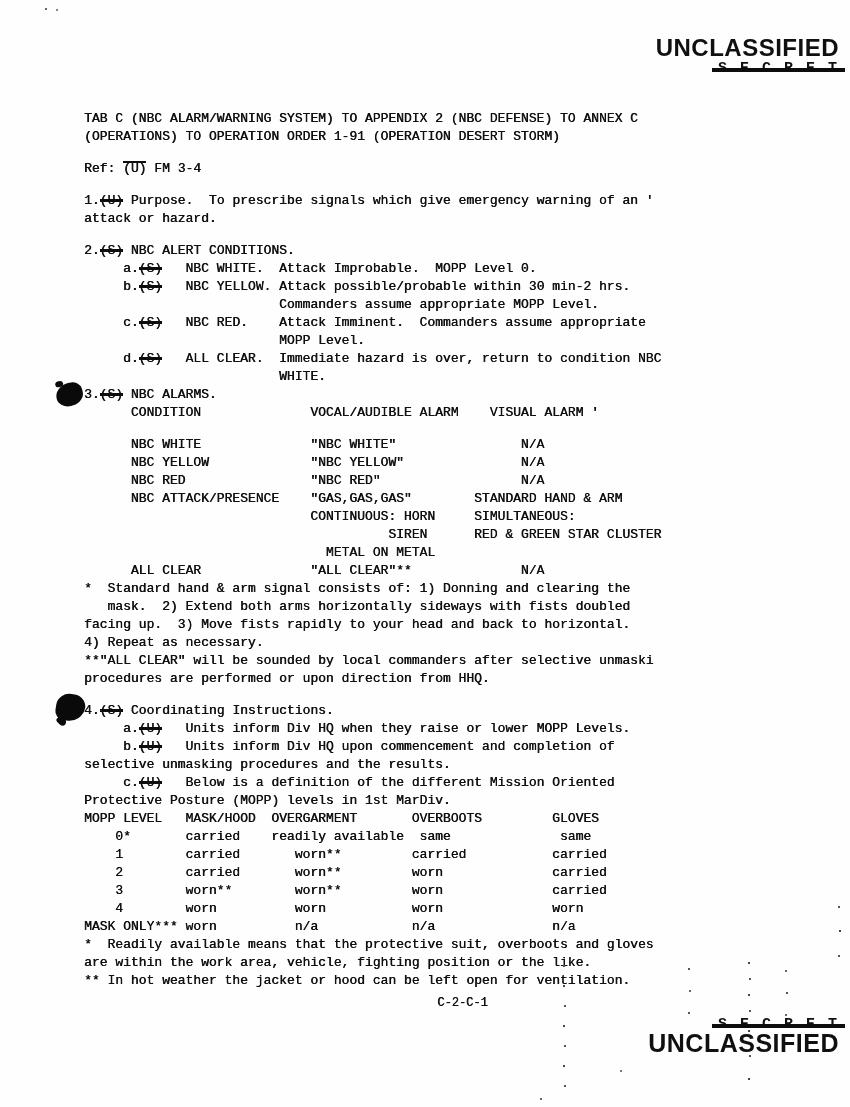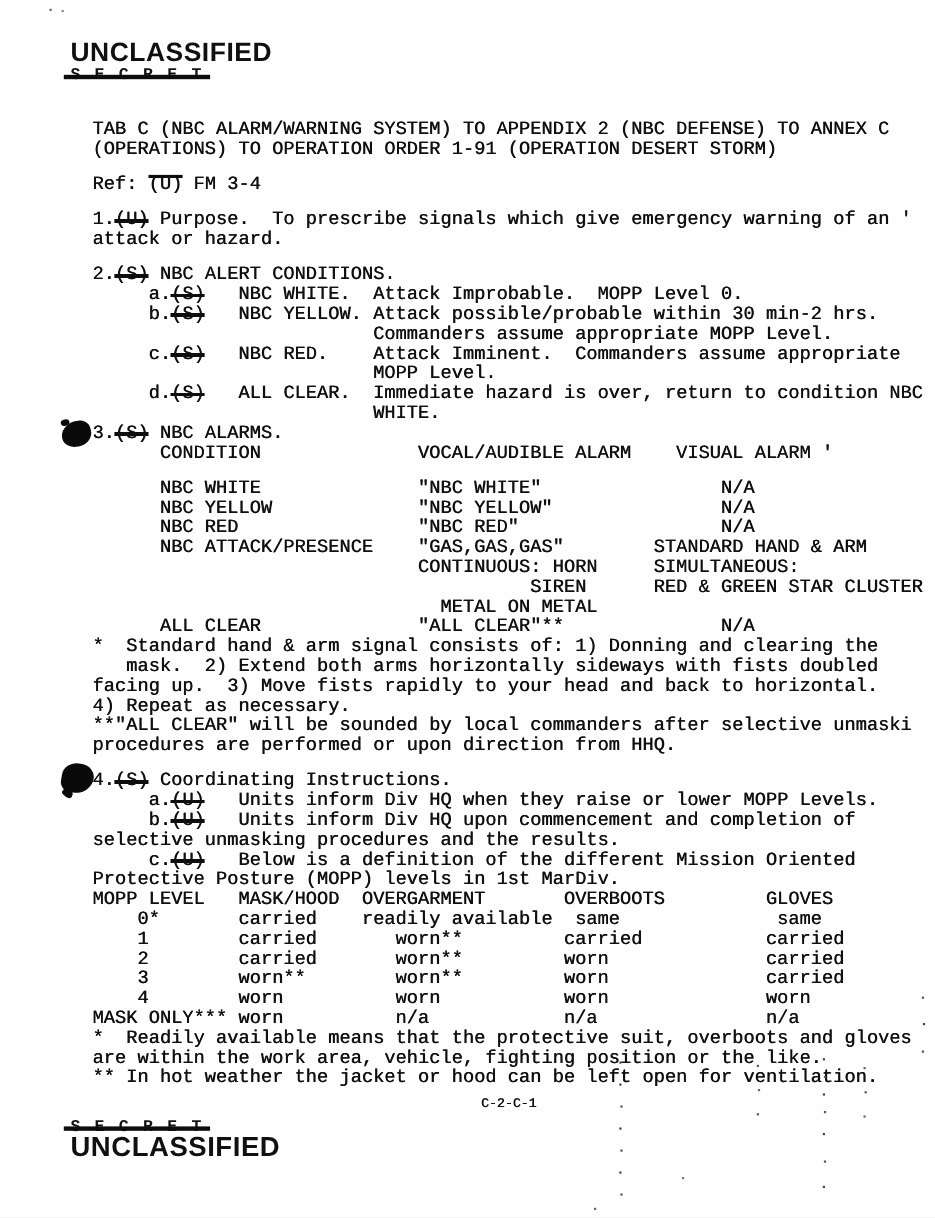--- a/index.html
+++ b/index.html
@@ -7,36 +7,36 @@
     position:relative;
     width:850px;height:1107px;
     background:#fefefe;
     overflow:hidden;
     font-family:"Liberation Mono","DejaVu Sans Mono",monospace;
     color:#101010;
   }
   
   .stamp-row{
     position:absolute;left:64px;width:775px;
-    text-align:left;
+    text-align:right;
     font-family:"Liberation Sans","DejaVu Sans",sans-serif;
     font-weight:700;
   }
   .stamp-row span{display:inline-block;position:relative;white-space:pre;}
   .row-top-unclass{top:34px;font-size:24px;letter-spacing:0.5px;}
   .row-top-secret{top:60px;font-size:15px;font-family:"Liberation Mono",monospace;letter-spacing:2px;}
   .row-bottom-secret{top:1016px;font-size:15px;font-family:"Liberation Mono",monospace;letter-spacing:2px;}
   .row-bottom-unclass{top:1029px;font-size:25px;letter-spacing:0.5px;}
   .struck span::after{
     content:"";position:absolute;left:-6px;right:-6px;top:46%;height:4px;background:#0d0d0d;
   }
   
   .doc-lines{
     position:absolute;left:84px;top:110px;
-    font-size:17px;line-height:18px;
+    font-size:13px;line-height:18px;
     white-space:pre;
     text-shadow:0.4px 0 0 currentColor;
   }
   .line{height:18px;}
   .gap{height:14px;}
   
   .m{background:linear-gradient(to bottom,transparent 42%,#0d0d0d 42%,#0d0d0d 60%,transparent 60%);}
   .m-top{background:linear-gradient(to bottom,#0d0d0d 0,#0d0d0d 16%,transparent 16%);}
   
   .page-number{

